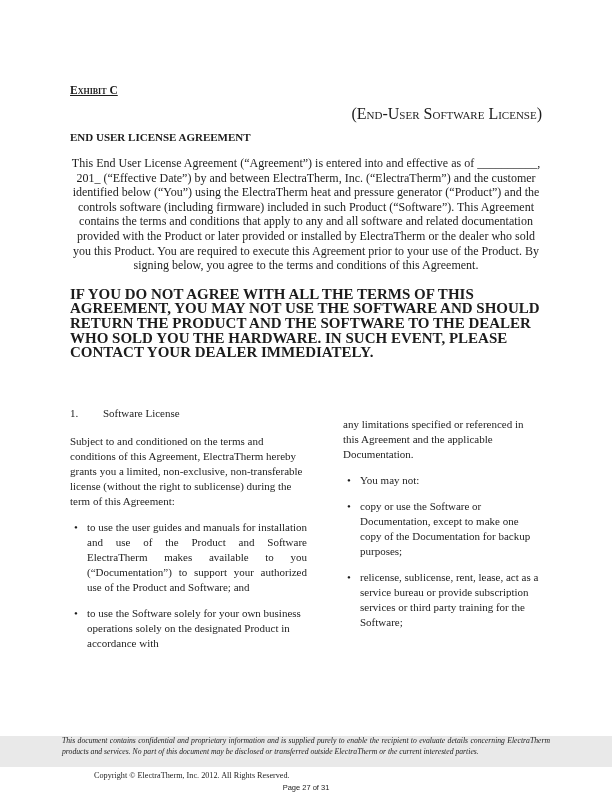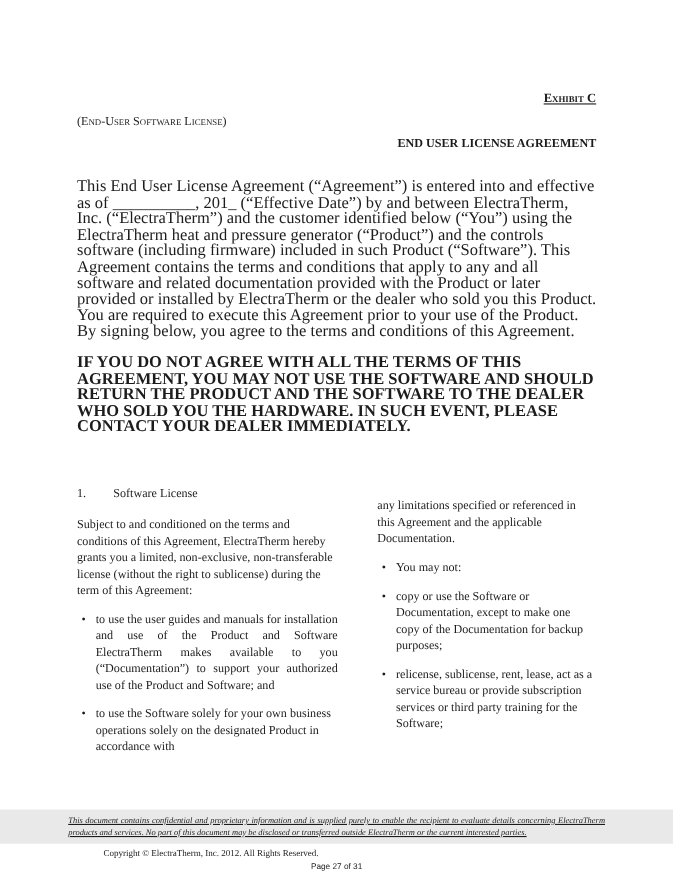--- a/index.html
+++ b/index.html
@@ -13,45 +13,45 @@
     height: 792px;
     background: #ffffff;
     font-family: "Liberation Serif", "DejaVu Serif", serif;
     color: #1c1c1c;
     overflow: hidden;
   }
   .content {
     padding: 84px 70px 0 70px;
   }
   .exhibit {
-    text-align: right;
+    text-align: left;
     font-weight: bold;
     font-variant: small-caps;
     font-size: 11.5px;
     margin-bottom: 9px;
   }
   .exhibit .u {
     text-decoration: underline;
   }
   .subtitle {
-    text-align: left;
+    text-align: right;
     font-variant: small-caps;
-    font-size: 11px;
+    font-size: 16px;
     margin-bottom: 8px;
   }
   .doc-title {
     font-weight: bold;
     font-size: 11px;
-    margin-bottom: 26px;
-    text-align: right;
+    margin-bottom: 13px;
   }
   .intro {
-    font-size: 15px;
+    font-size: 12px;
     line-height: 14.6px;
     margin: 0 0 14px 0;
+    text-align: center;
   }
   .warning {
     font-weight: bold;
     font-size: 15px;
     line-height: 14.6px;
     margin: 0;
   }
   .columns {
     display: flex;
     gap: 36px;
@@ -76,22 +76,20 @@
   }
   .justify { text-align: justify; }
   .confidential-band {
     position: absolute;
     left: 0;
     top: 736px;
     width: 612px;
     height: 31px;
     background: #e9e9e9;
     display: flex;
-    align-items: center;
-    text-decoration: underline;
   }
   .confidential-band p {
     margin: 0 62px;
     font-size: 7.7px;
     font-style: italic;
     line-height: 10.5px;
     text-align: justify;
   }
   .copyright {
     position: absolute;

